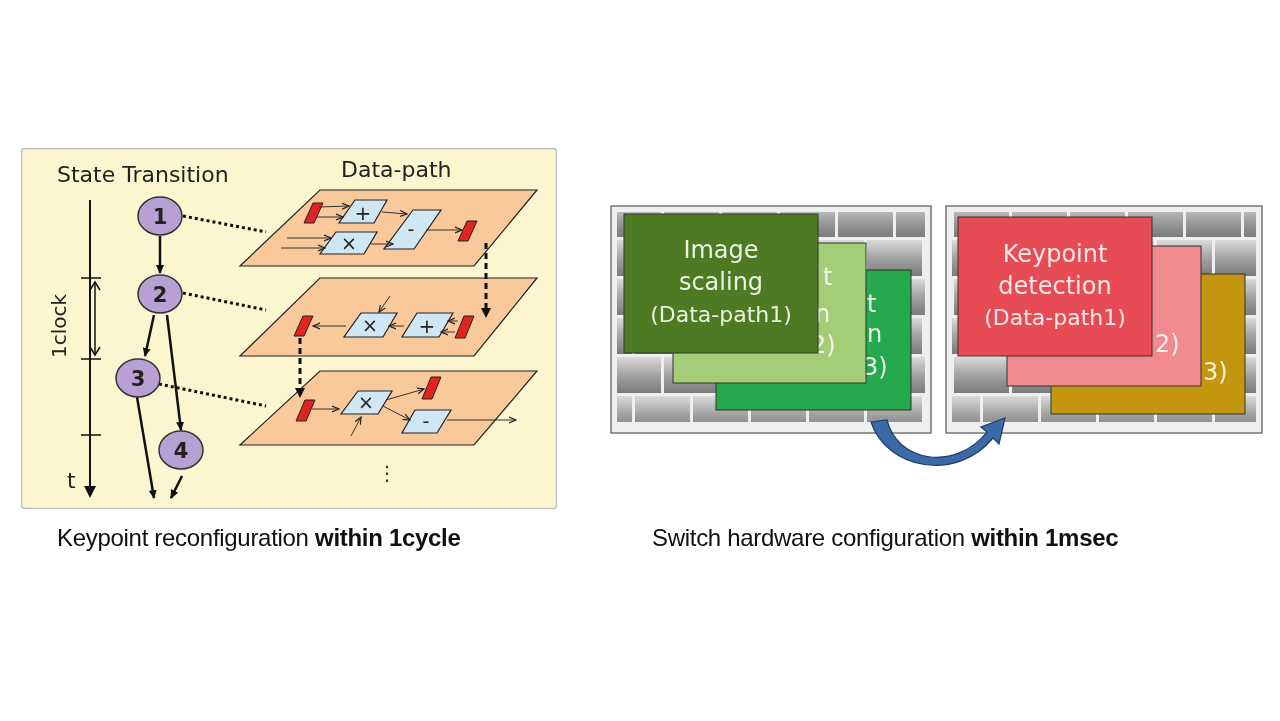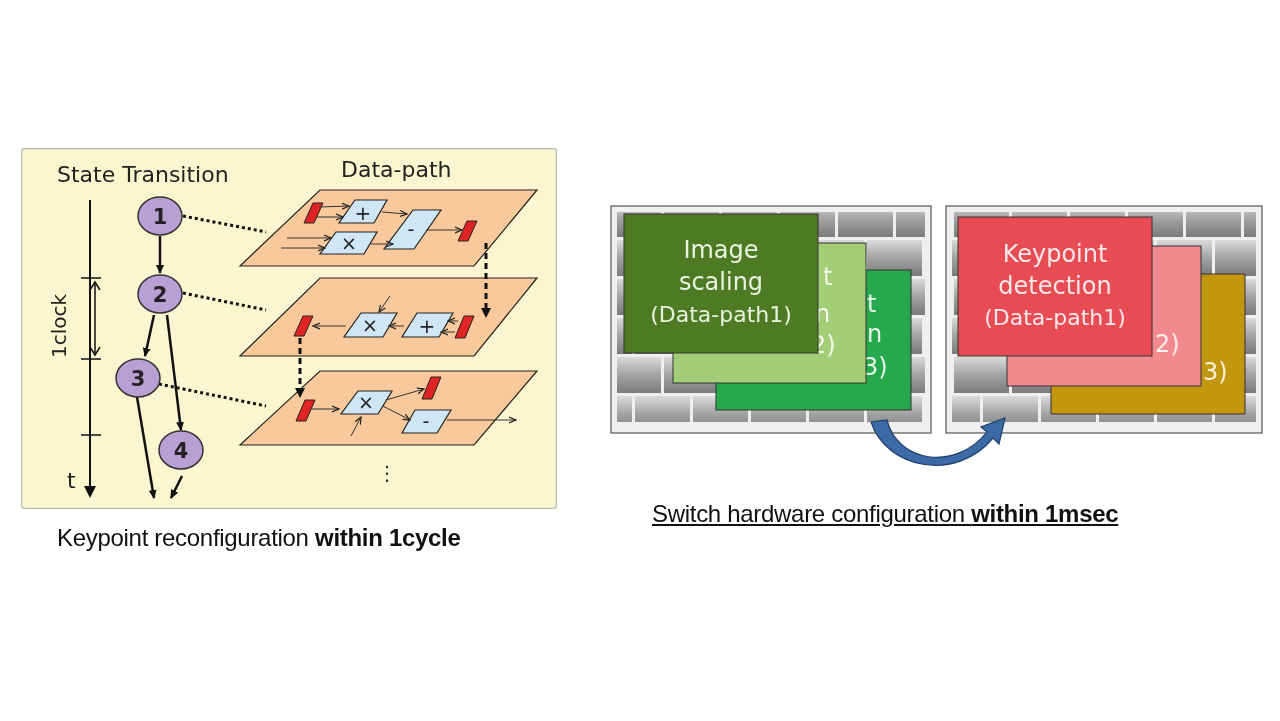--- a/index.html
+++ b/index.html
@@ -2,21 +2,21 @@
 <html><head>
 <meta charset="utf-8">
 <style>
   html, body { margin: 0; padding: 0; background: #ffffff; }
   body { width: 1280px; height: 721px; position: relative; overflow: hidden; font-family: "DejaVu Sans", sans-serif; }
   #left-panel { position: absolute; left: 21px; top: 148px; width: 536px; height: 361px; }
   #right-panel { position: absolute; left: 605px; top: 200px; width: 665px; height: 270px; }
   .caption { position: absolute; font-family: "Liberation Sans", sans-serif; font-size: 24px; color: #111; white-space: nowrap; letter-spacing: -0.3px; }
   .caption b { font-weight: bold; }
   #caption-left { left: 57px; top: 524px; }
-  #caption-right { left: 652px; top: 500px; text-decoration: underline; }
+  #caption-right { left: 652px; top: 524px; }
   svg text { font-family: "DejaVu Sans", sans-serif; }
 </style>
 </head>
 <body>
 
 <svg id="left-panel" viewBox="0 0 536 361" width="536" height="361">
   <defs>
     <marker id="arr" markerWidth="10" markerHeight="10" refX="8" refY="5" orient="auto" markerUnits="userSpaceOnUse">
       <path d="M0,1 L9,5 L0,9 Z" fill="#111"></path>
     </marker>

